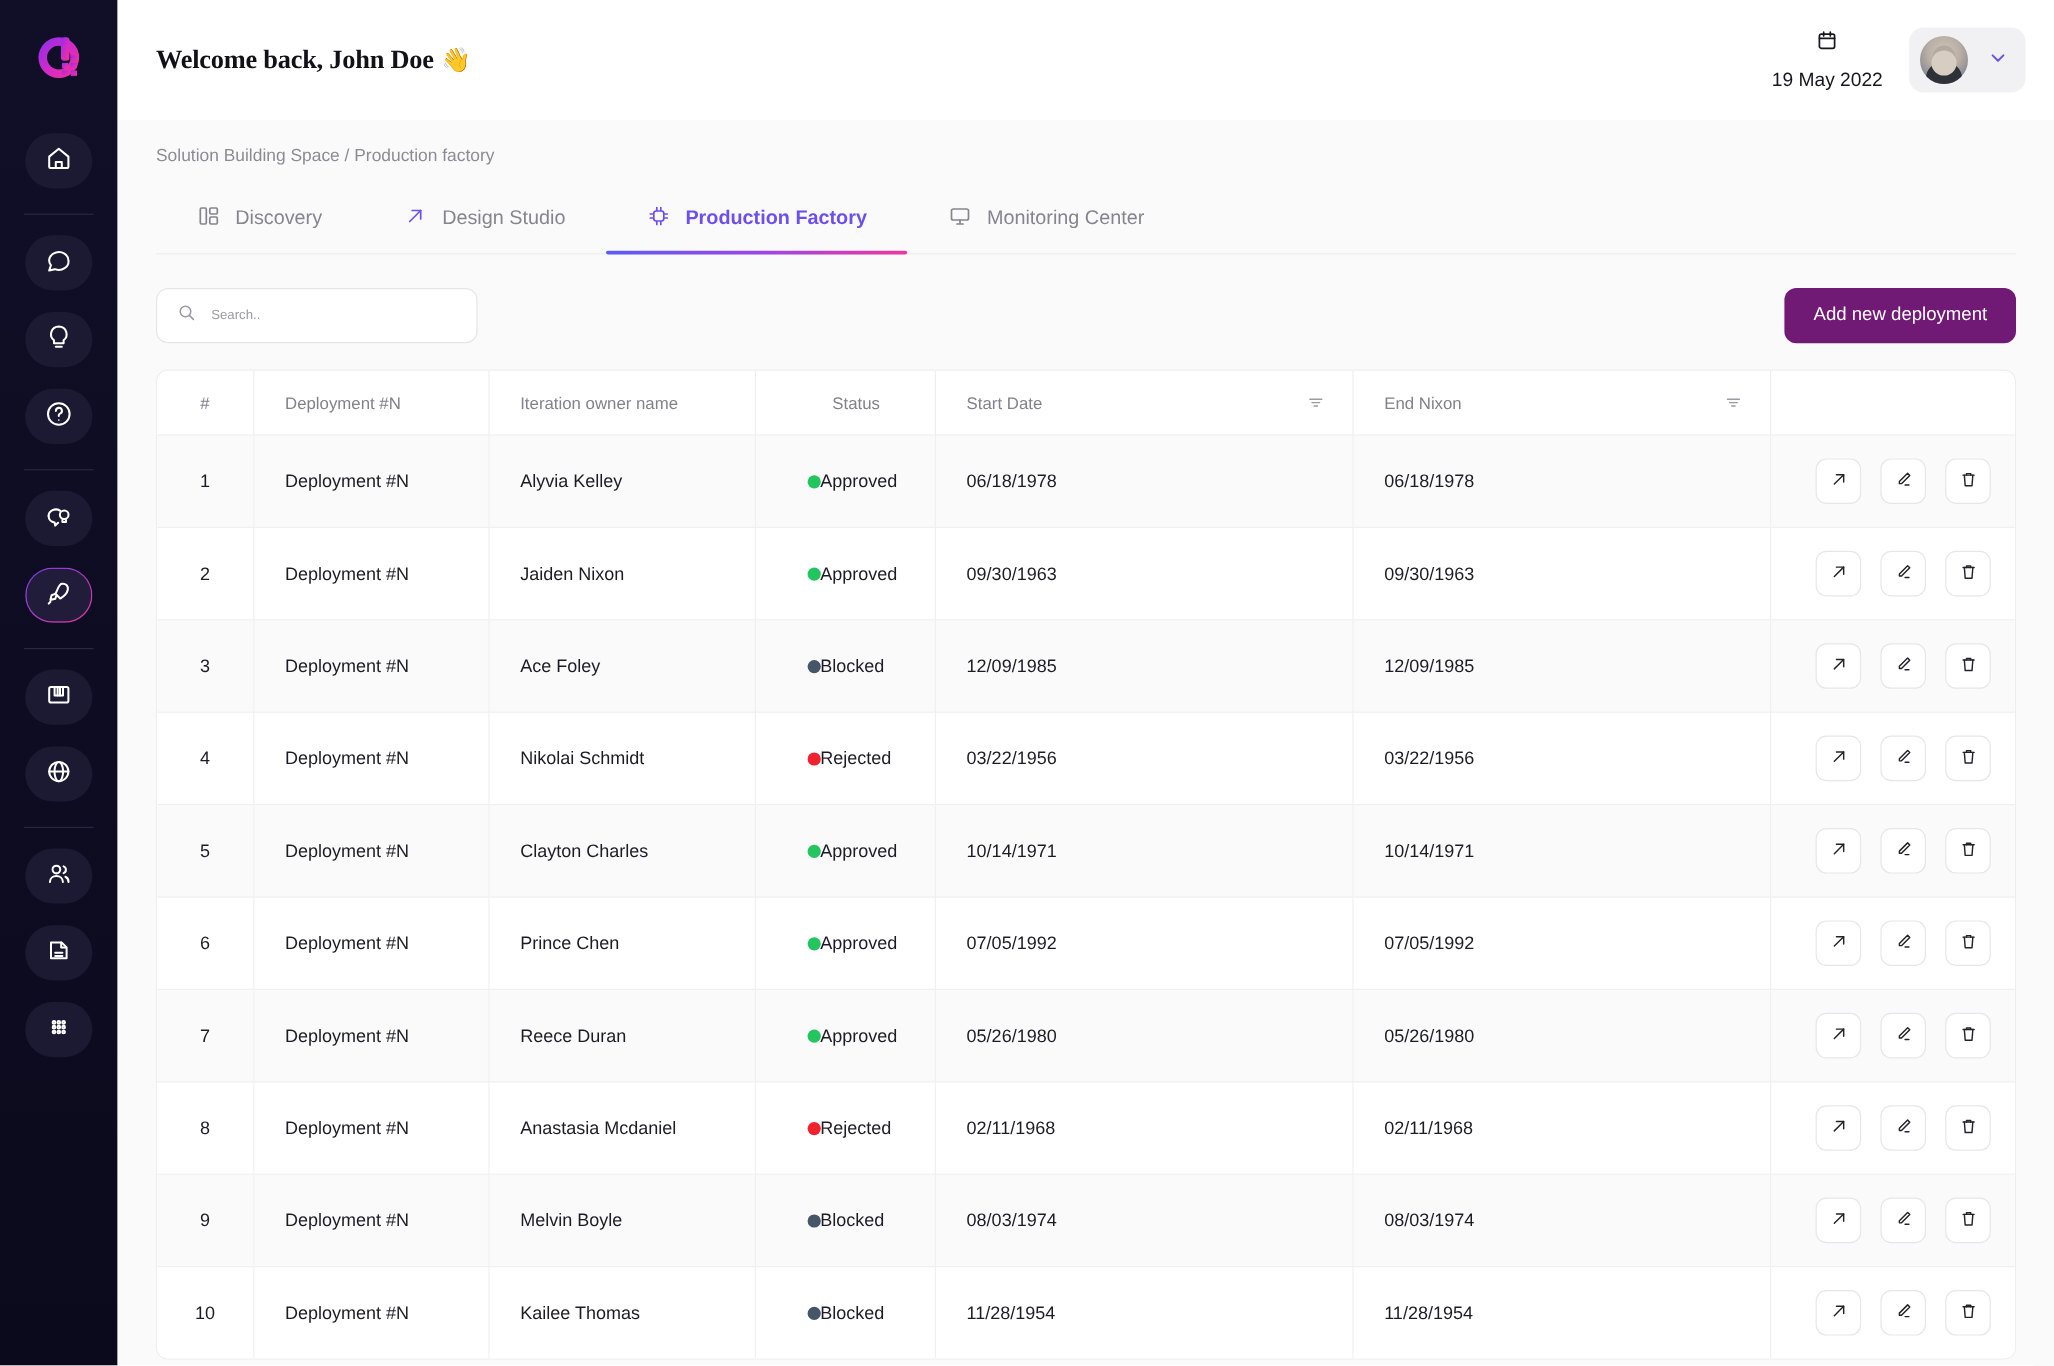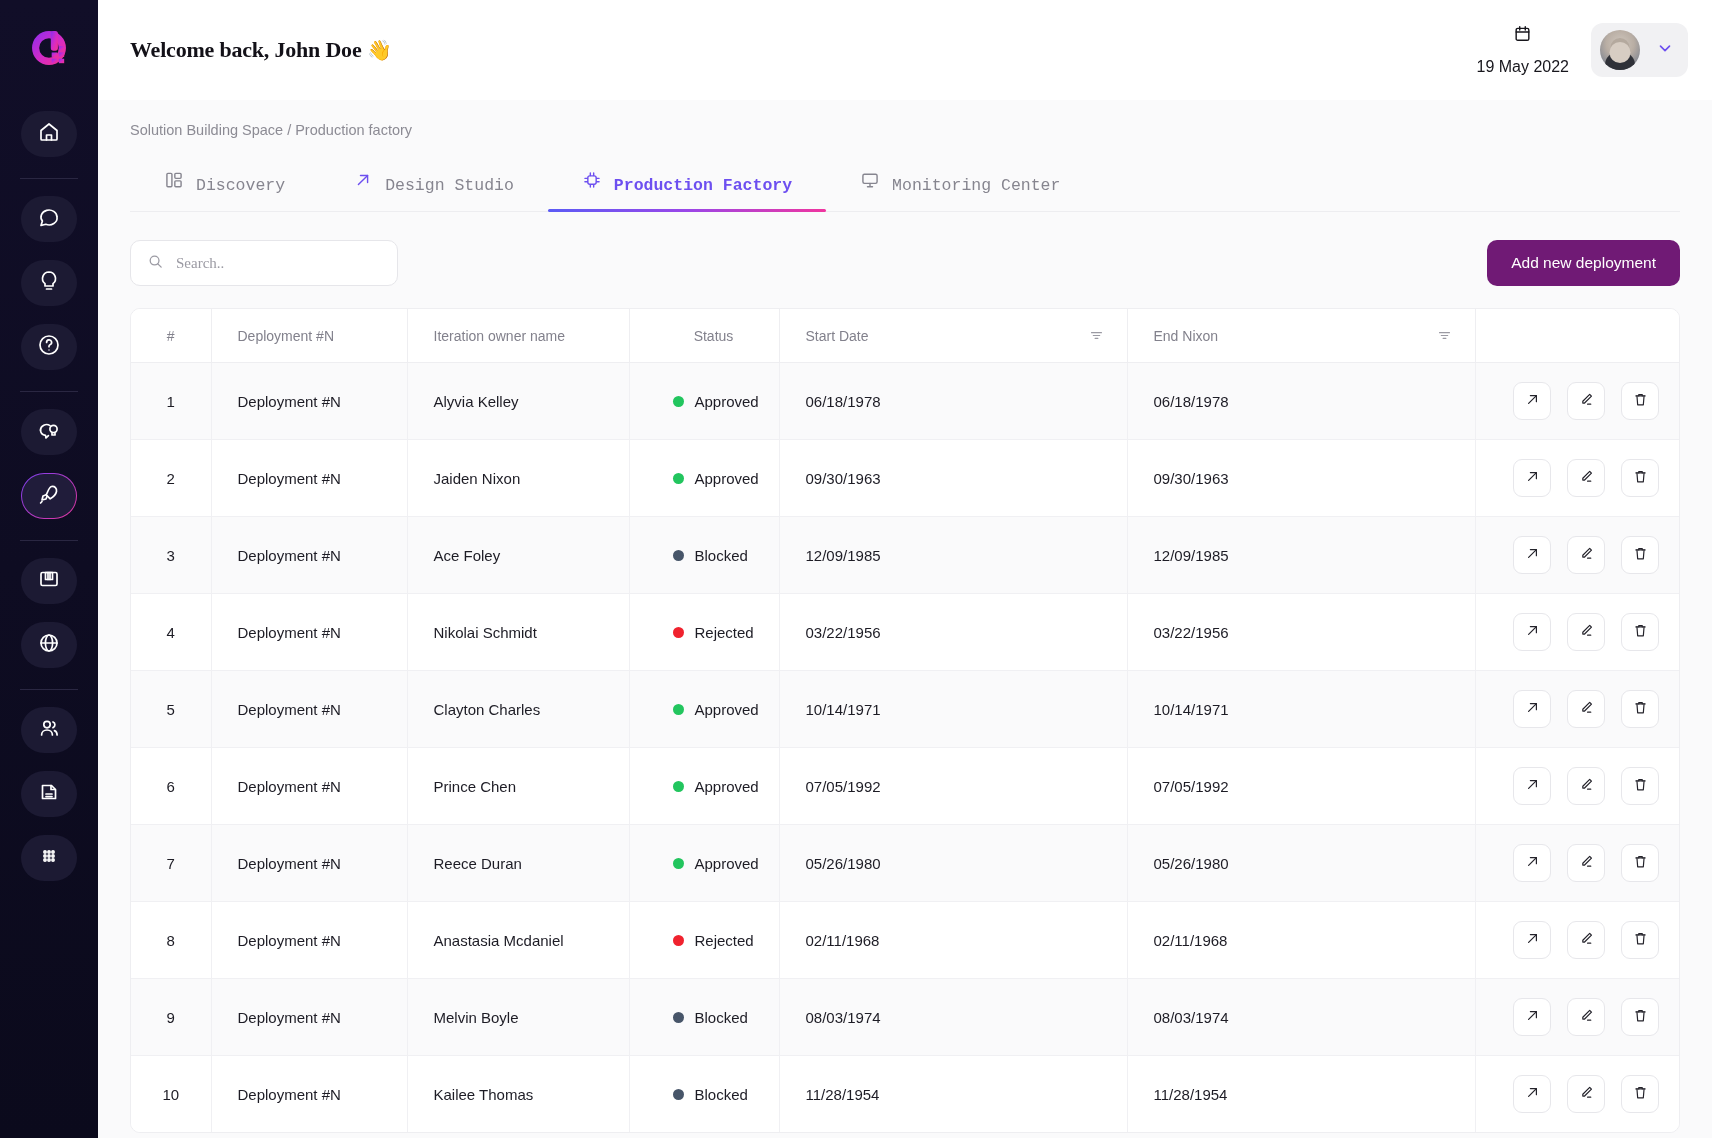--- a/index.html
+++ b/index.html
@@ -76,47 +76,46 @@
   .chev { width: 18px; height: 18px; stroke: #6d4ff0; fill: none; stroke-width: 2.2; stroke-linecap: round; stroke-linejoin: round; }
 
   .content { flex: 1; background: #fafafb; padding: 22px 32px 0 32px; overflow: hidden; }
 
   .breadcrumb { font-size: 14.5px; color: #8c8b94; margin-bottom: 20px; }
   .breadcrumb .sep { margin: 0 4px; }
 
   
   .tabs { display: flex; align-items: flex-end; gap: 0; border-bottom: 1px solid #ededf0; margin-bottom: 28px; }
   .tab {
-    display: flex; align-items: flex-end; gap: 12px;
+    display: flex; align-items: center; gap: 12px;
     padding: 12px 34px 16px 34px;
     font-size: 16.5px; color: #86858f; cursor: pointer;
     position: relative;
-    font-family: Liberation Mono, monospace;
   }
   .tab svg { width: 20px; height: 20px; stroke: #86858f; fill: none; stroke-width: 1.7; stroke-linecap: round; stroke-linejoin: round; }
   .tab.accent-icon svg { stroke: #6d4ff0; }
   .tab.active { color: #6d4ff0; font-weight: bold; }
   .tab.active svg { stroke: #6d4ff0; }
   .tab.active::after {
     content: ""; position: absolute; left: 0; right: 0; bottom: -1px; height: 3px;
     background: linear-gradient(90deg, #5b5bf5 0%, #9a46e8 50%, #f0359f 100%);
     border-radius: 2px;
   }
 
   
   .toolbar { display: flex; align-items: center; margin-bottom: 22px; }
   .search {
     width: 268px; height: 46px;
     border: 1px solid #e6e6ea; border-radius: 10px; background: #ffffff;
     display: flex; align-items: center; gap: 12px; padding: 0 16px;
   }
   .search svg { width: 17px; height: 17px; stroke: #9b9aa3; fill: none; stroke-width: 1.8; stroke-linecap: round; }
   .search input {
-    border: none; outline: none; font-size: 15px; color: #737373;
-    font-family: Liberation Serif, serif; width: 100%; background: transparent;
+    border: none; outline: none; font-size: 11px; color: #737373;
+    font-family: Liberation Sans, sans-serif; width: 100%; background: transparent;
   }
   .search input::placeholder { color: #9b9aa3; }
   .add-btn {
     margin-left: auto;
     background: #701a75; color: #ffffff;
     border: none; border-radius: 10px;
     height: 46px; padding: 0 24px;
     font-size: 15.5px; font-weight: normal;
     font-family: "Liberation Sans", sans-serif;
     cursor: pointer;
@@ -153,21 +152,21 @@
   .c-own   { width: 222px; padding-left: 26px !important; }
   .c-sta   { width: 150px; padding-left: 19px; }
   .c-start { width: 348px; padding-left: 26px !important; }
   .c-end   { width: 348px; padding-left: 26px !important; }
   .c-act   { width: 222px; }
   th.c-idx, th.c-sta { text-align: center; }
 
   .th-flex { display: flex; align-items: center; padding-right: 22px; }
   .th-flex .filter-ico { margin-left: auto; width: 17px; height: 17px; stroke: #9b9aa3; fill: none; stroke-width: 1.7; stroke-linecap: round; cursor: pointer; }
 
-  .status { display: flex; align-items: center; gap: 11px; padding-left: 24px; text-align: right; }
+  .status { display: flex; align-items: center; gap: 0; padding-left: 24px; text-align: right; }
   .dot { width: 11px; height: 11px; border-radius: 50%; flex-shrink: 0; }
 
   .actions { display: flex; align-items: center; justify-content: center; gap: 16px; }
   .act-btn {
     width: 38px; height: 38px; border-radius: 9px;
     border: 1px solid #e7e7eb; background: #ffffff;
     display: flex; align-items: center; justify-content: center; cursor: pointer;
   }
   .act-btn svg { width: 17px; height: 17px; stroke: #24232b; fill: none; stroke-width: 1.7; stroke-linecap: round; stroke-linejoin: round; }
 </style>

